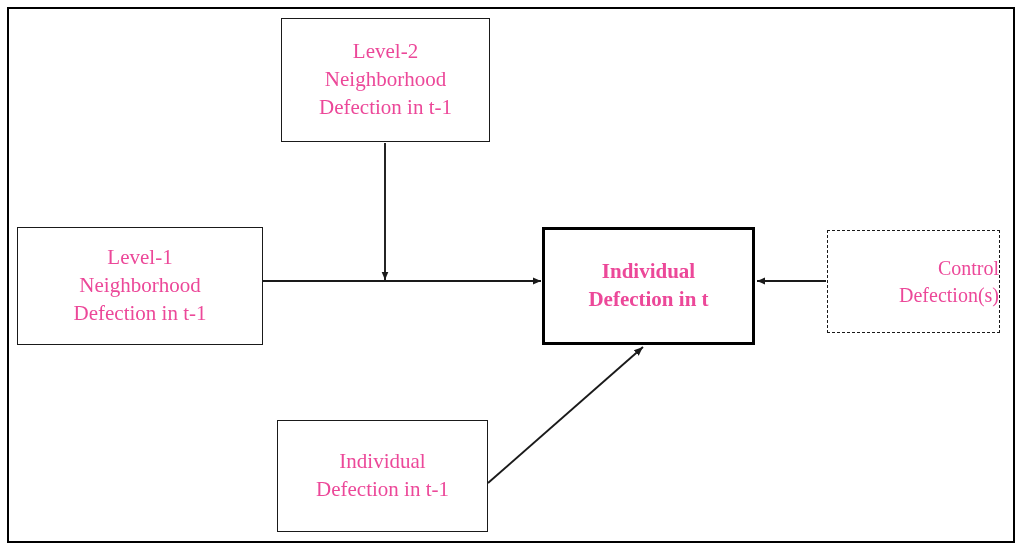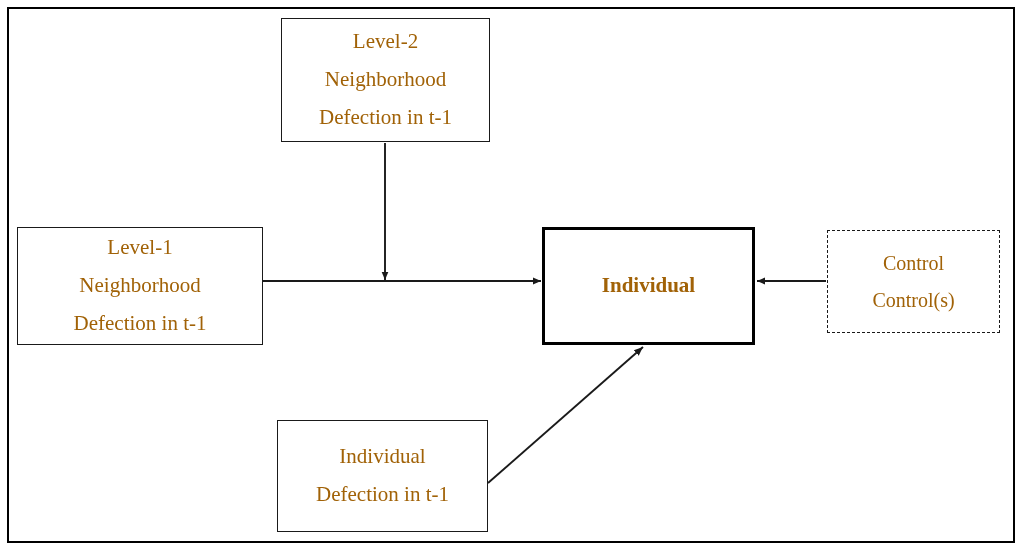--- a/index.html
+++ b/index.html
@@ -39,37 +39,37 @@
   }
   .node {
     position: absolute;
     box-sizing: border-box;
     display: flex;
     flex-direction: column;
     align-items: center;
     justify-content: center;
     text-align: center;
     background: #ffffff;
-    color: #a16207;
+    color: #ec4899;
     line-height: 1.33;
-    gap: 10px;
   }
   .node .line {
     display: block;
     white-space: nowrap;
   }
   .node.solid {
     border: 1.6px solid #1a1a1a;
   }
   .node.thick {
     border: 3px solid #000000;
     font-weight: bold;
   }
   .node.dashed {
     border: 1.6px dashed #1a1a1a;
+    align-items: flex-end;
   }
   .ital {
   }
 
   
   #node-level2 {
     left: 281px;  top: 18px;  width: 209px; height: 124px;
     font-size: 21px;
   }
   #node-level1 {
@@ -128,25 +128,26 @@
   </div>
 
   <div id="node-level1" class="node solid">
     <span class="line">Level-1</span>
     <span class="line">Neighborhood</span>
     <span class="line"><span>Defection in </span><span class="ital">t-1</span></span>
   </div>
 
   <div id="node-individual-t" class="node thick">
     <span class="line">Individual</span>
+    <span class="line"><span>Defection in </span><span class="ital">t</span></span>
   </div>
 
   <div id="node-control" class="node dashed">
     <span class="line">Control</span>
-    <span class="line">Control(s)</span>
+    <span class="line">Defection(s)</span>
   </div>
 
   <div id="node-individual-t1" class="node solid">
     <span class="line">Individual</span>
     <span class="line"><span>Defection in </span><span class="ital">t-1</span></span>
   </div>
 
 </div>
 
 </body></html>

